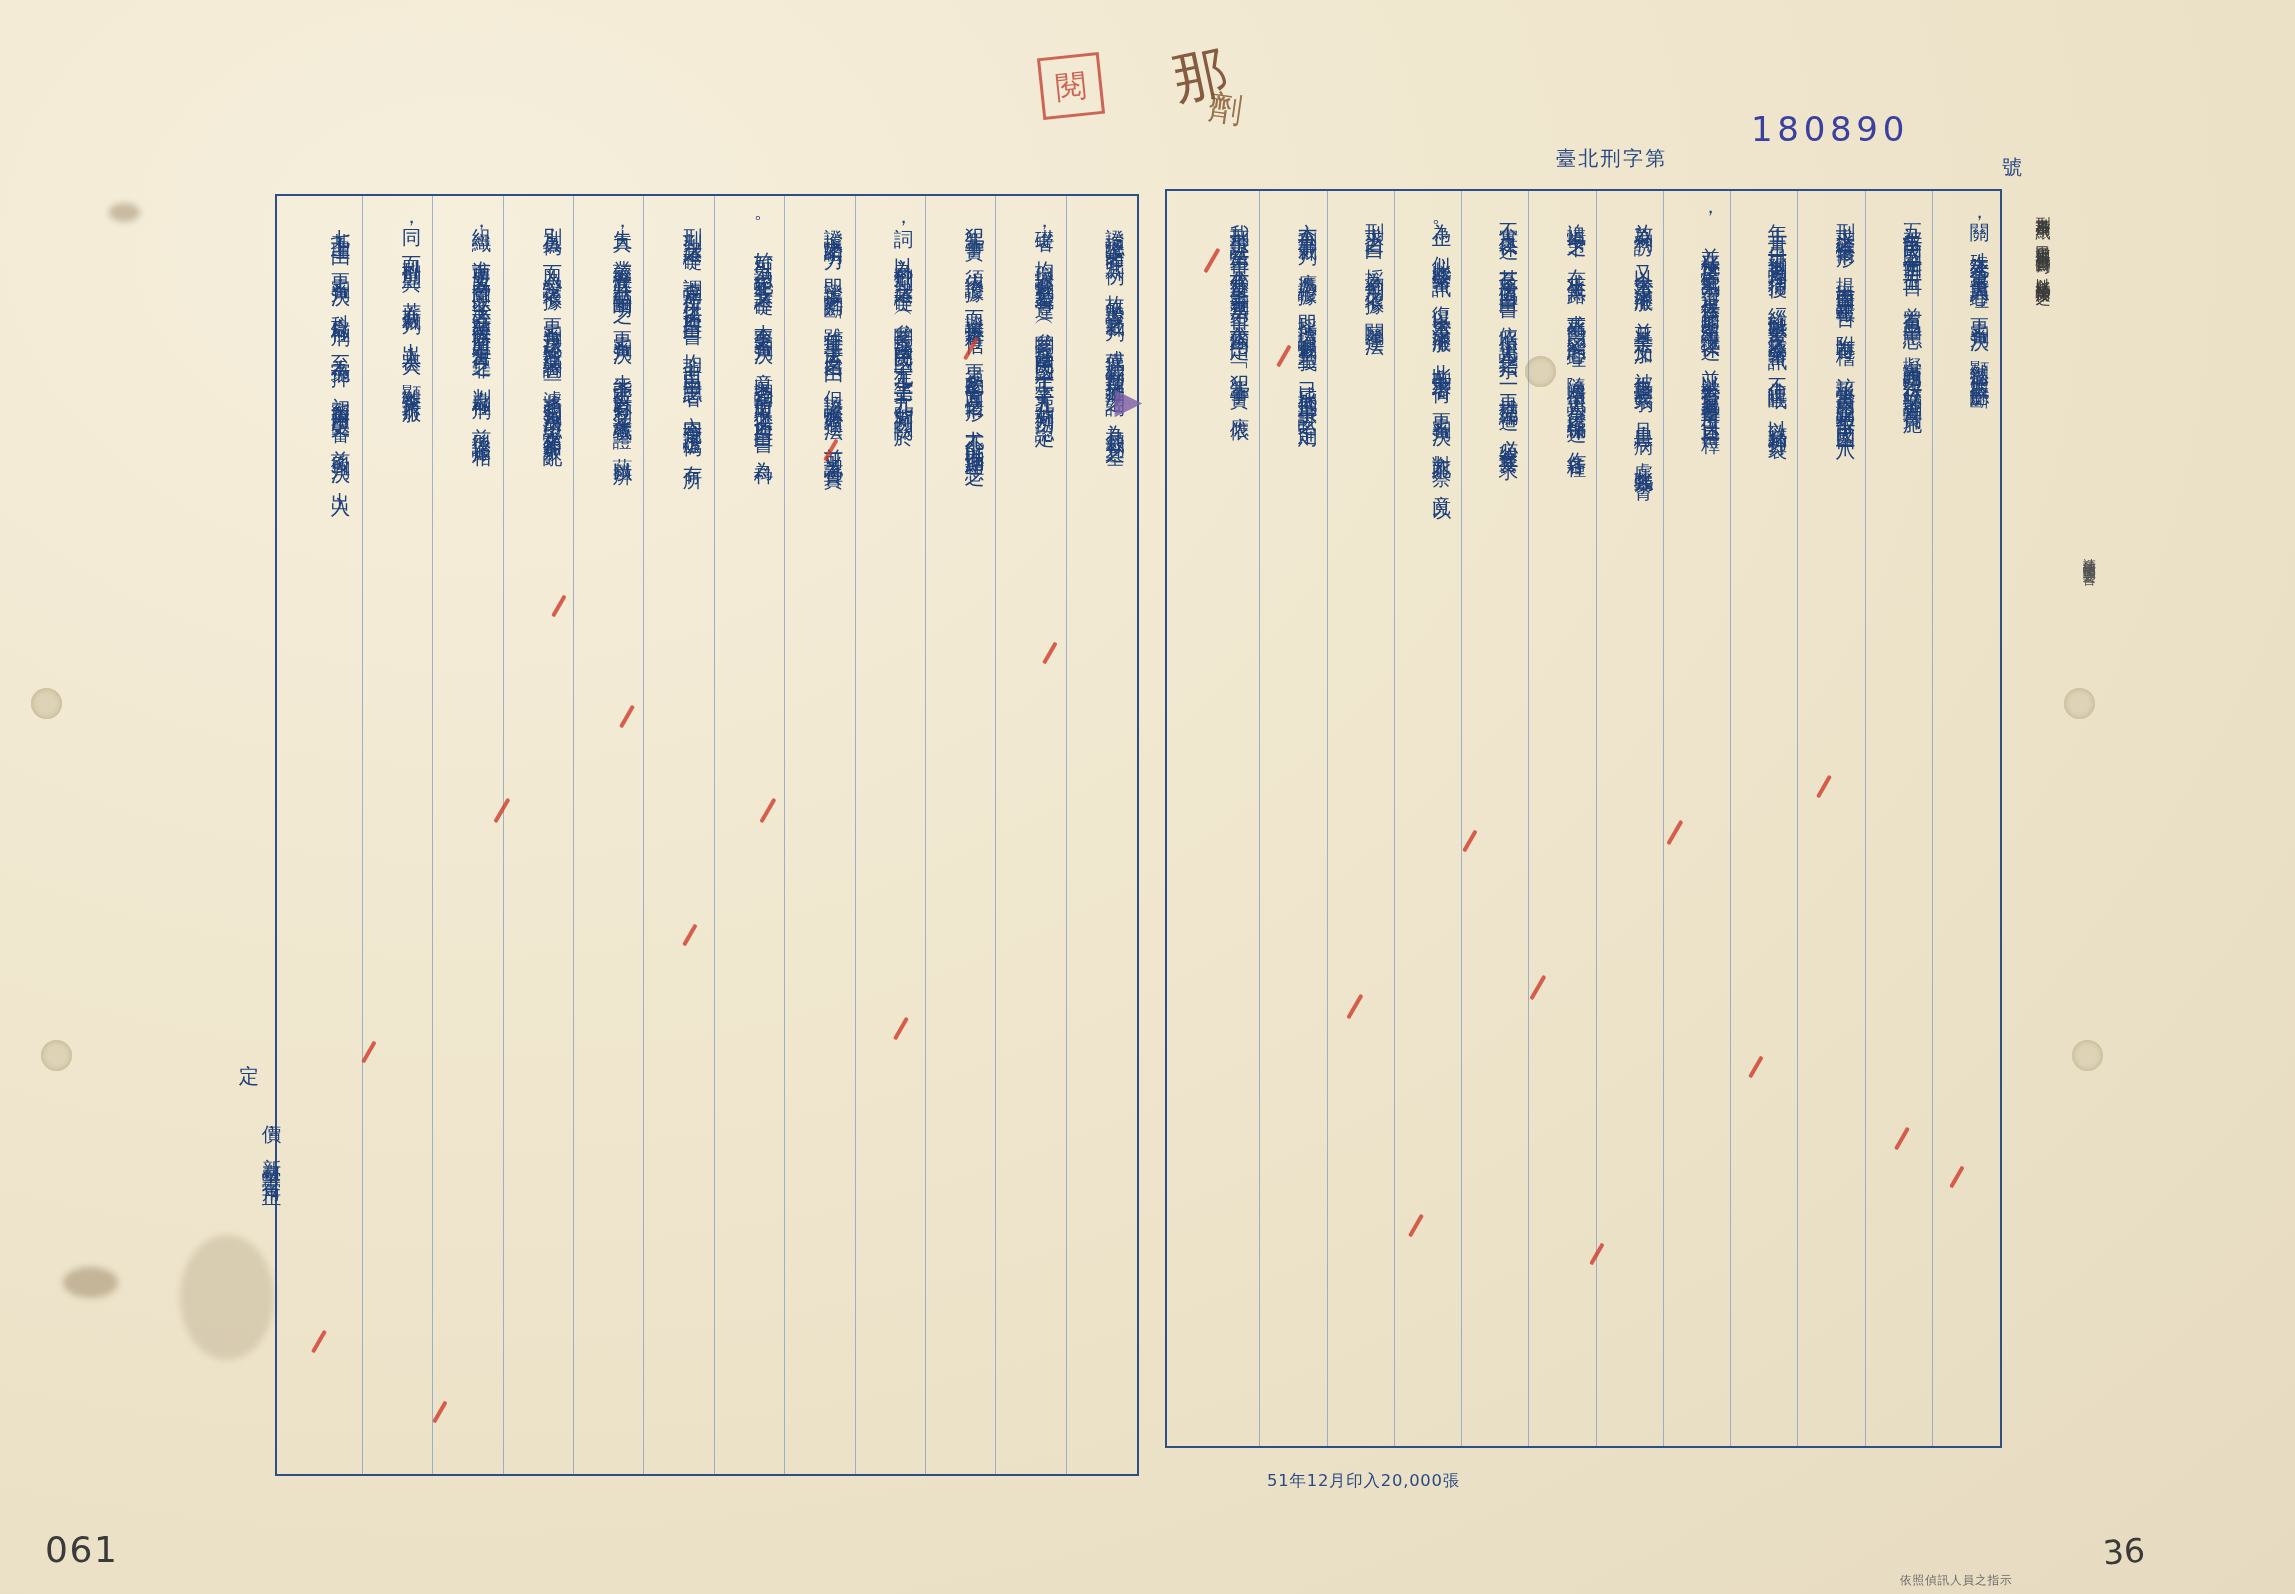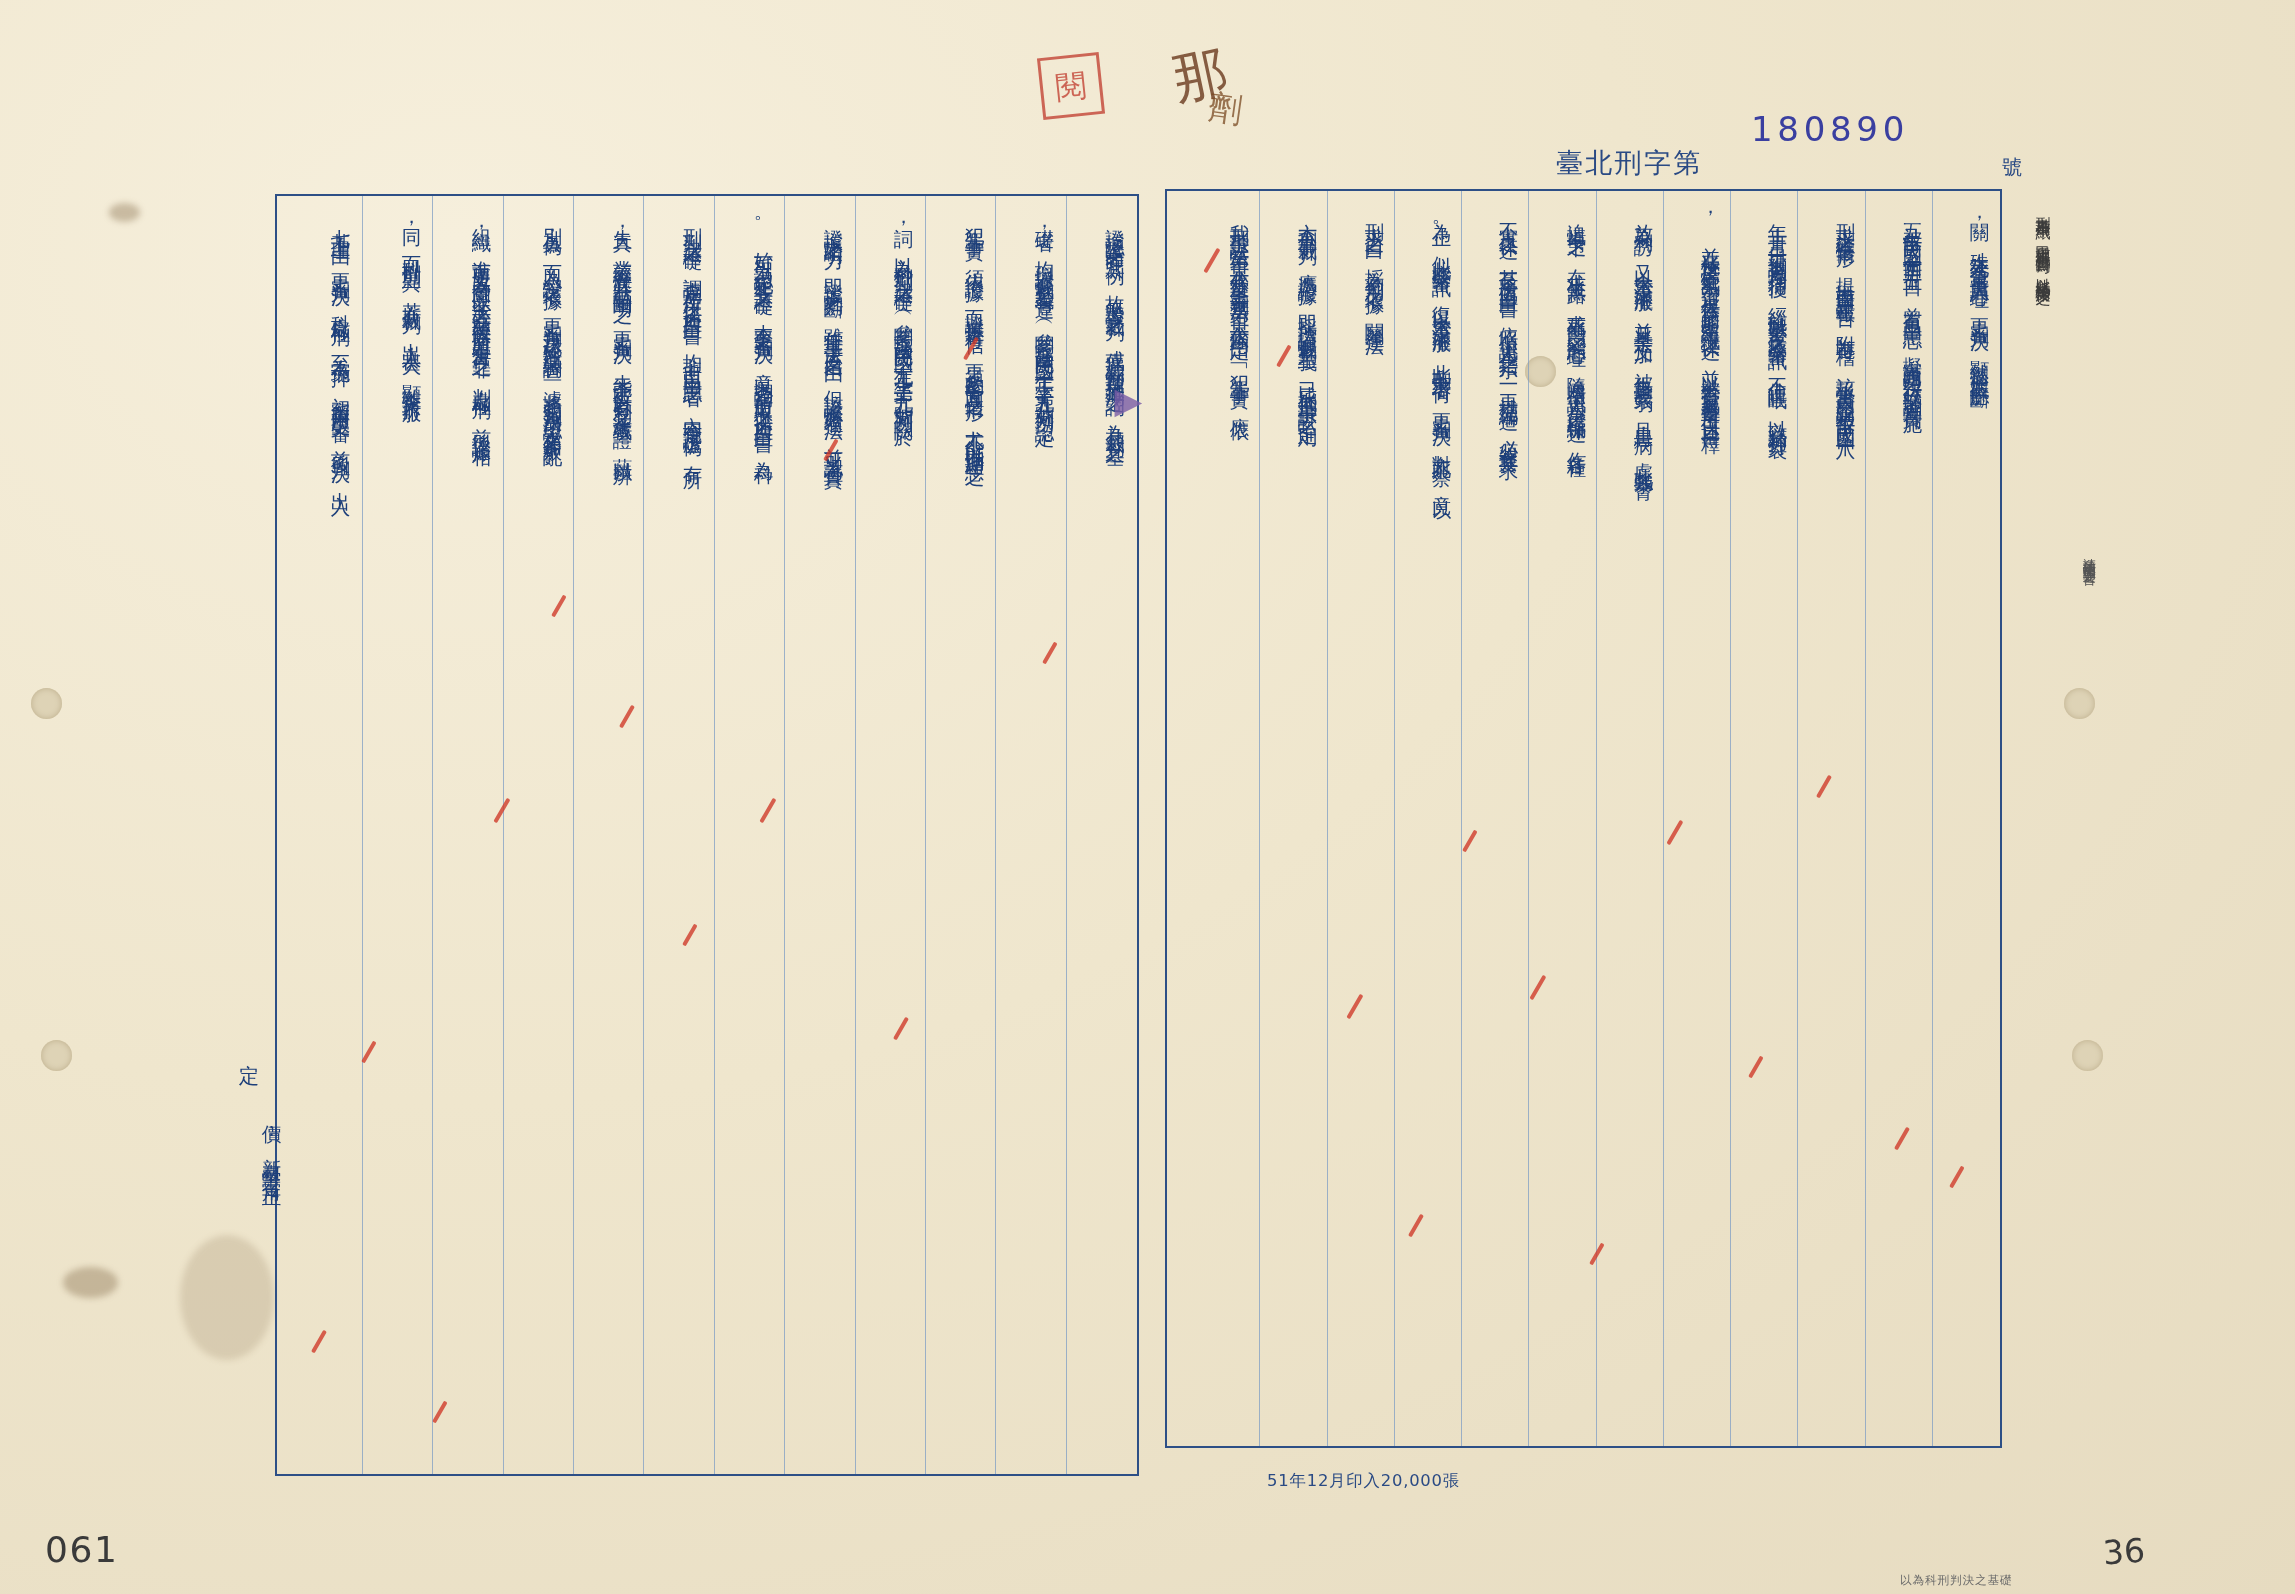--- a/index.html
+++ b/index.html
@@ -36,21 +36,21 @@
     letter-spacing:4.3px;
     color:#1d3f7a;
     white-space:nowrap;
     top:17px;
     height:1220px;
     overflow:hidden;
   }
   #frameLeft .vcol{height:1243px;}
   
   .hdr{
-    position:absolute;color:#2a4a84;font-size:27px;letter-spacing:2.3px;
+    position:absolute;color:#2a4a84;font-size:20px;letter-spacing:2.3px;
     font-family:"DejaVu Serif",serif;
   }
   #docnum{
     position:absolute;left:1751px;top:109px;color:#3a3fa0;
     font-size:34px;letter-spacing:4.7px;font-family:"DejaVu Sans",sans-serif;
   }
   #hao{position:absolute;left:2002px;top:153px;color:#2a4a84;font-size:20.3px;}
   
   #sidenote{
     position:absolute;left:2033px;top:205px;
@@ -192,21 +192,21 @@
     <div class="vcol" style="right:787px;">七基上理由，更審判決，科處極刑，至為冤抑，初審與兩次更審，前後判決，出入</div>
   </div>
 
   <div id="sig">定</div>
   <div id="sig2">價：新臺幣壹角正</div>
 
   <div id="printline">51年12月印入20,000張</div>
 
   <div id="pagenum-l">061</div>
   <div id="pagenum-r">36</div>
-  <div id="footnote">以為科刑判決之基礎</div>
+  <div id="footnote">依照偵訊人員之指示</div>
 
   <div class="tick" style="left:1210px;top:247px;width:3.9px;height:26.6px;"></div>
   <div class="tick" style="left:1282px;top:344px;width:3.9px;height:23.5px;"></div>
   <div class="tick" style="left:1353px;top:993px;width:3.9px;height:26.6px;"></div>
   <div class="tick" style="left:1414px;top:1213px;width:3.9px;height:25px;"></div>
   <div class="tick" style="left:1468px;top:829px;width:3.9px;height:23.5px;"></div>
   <div class="tick" style="left:1536px;top:974px;width:3.9px;height:26.6px;"></div>
   <div class="tick" style="left:1595px;top:1242px;width:3.9px;height:23.5px;"></div>
   <div class="tick" style="left:1673px;top:819px;width:3.9px;height:26.6px;"></div>
   <div class="tick" style="left:1754px;top:1055px;width:3.9px;height:23.5px;"></div>

